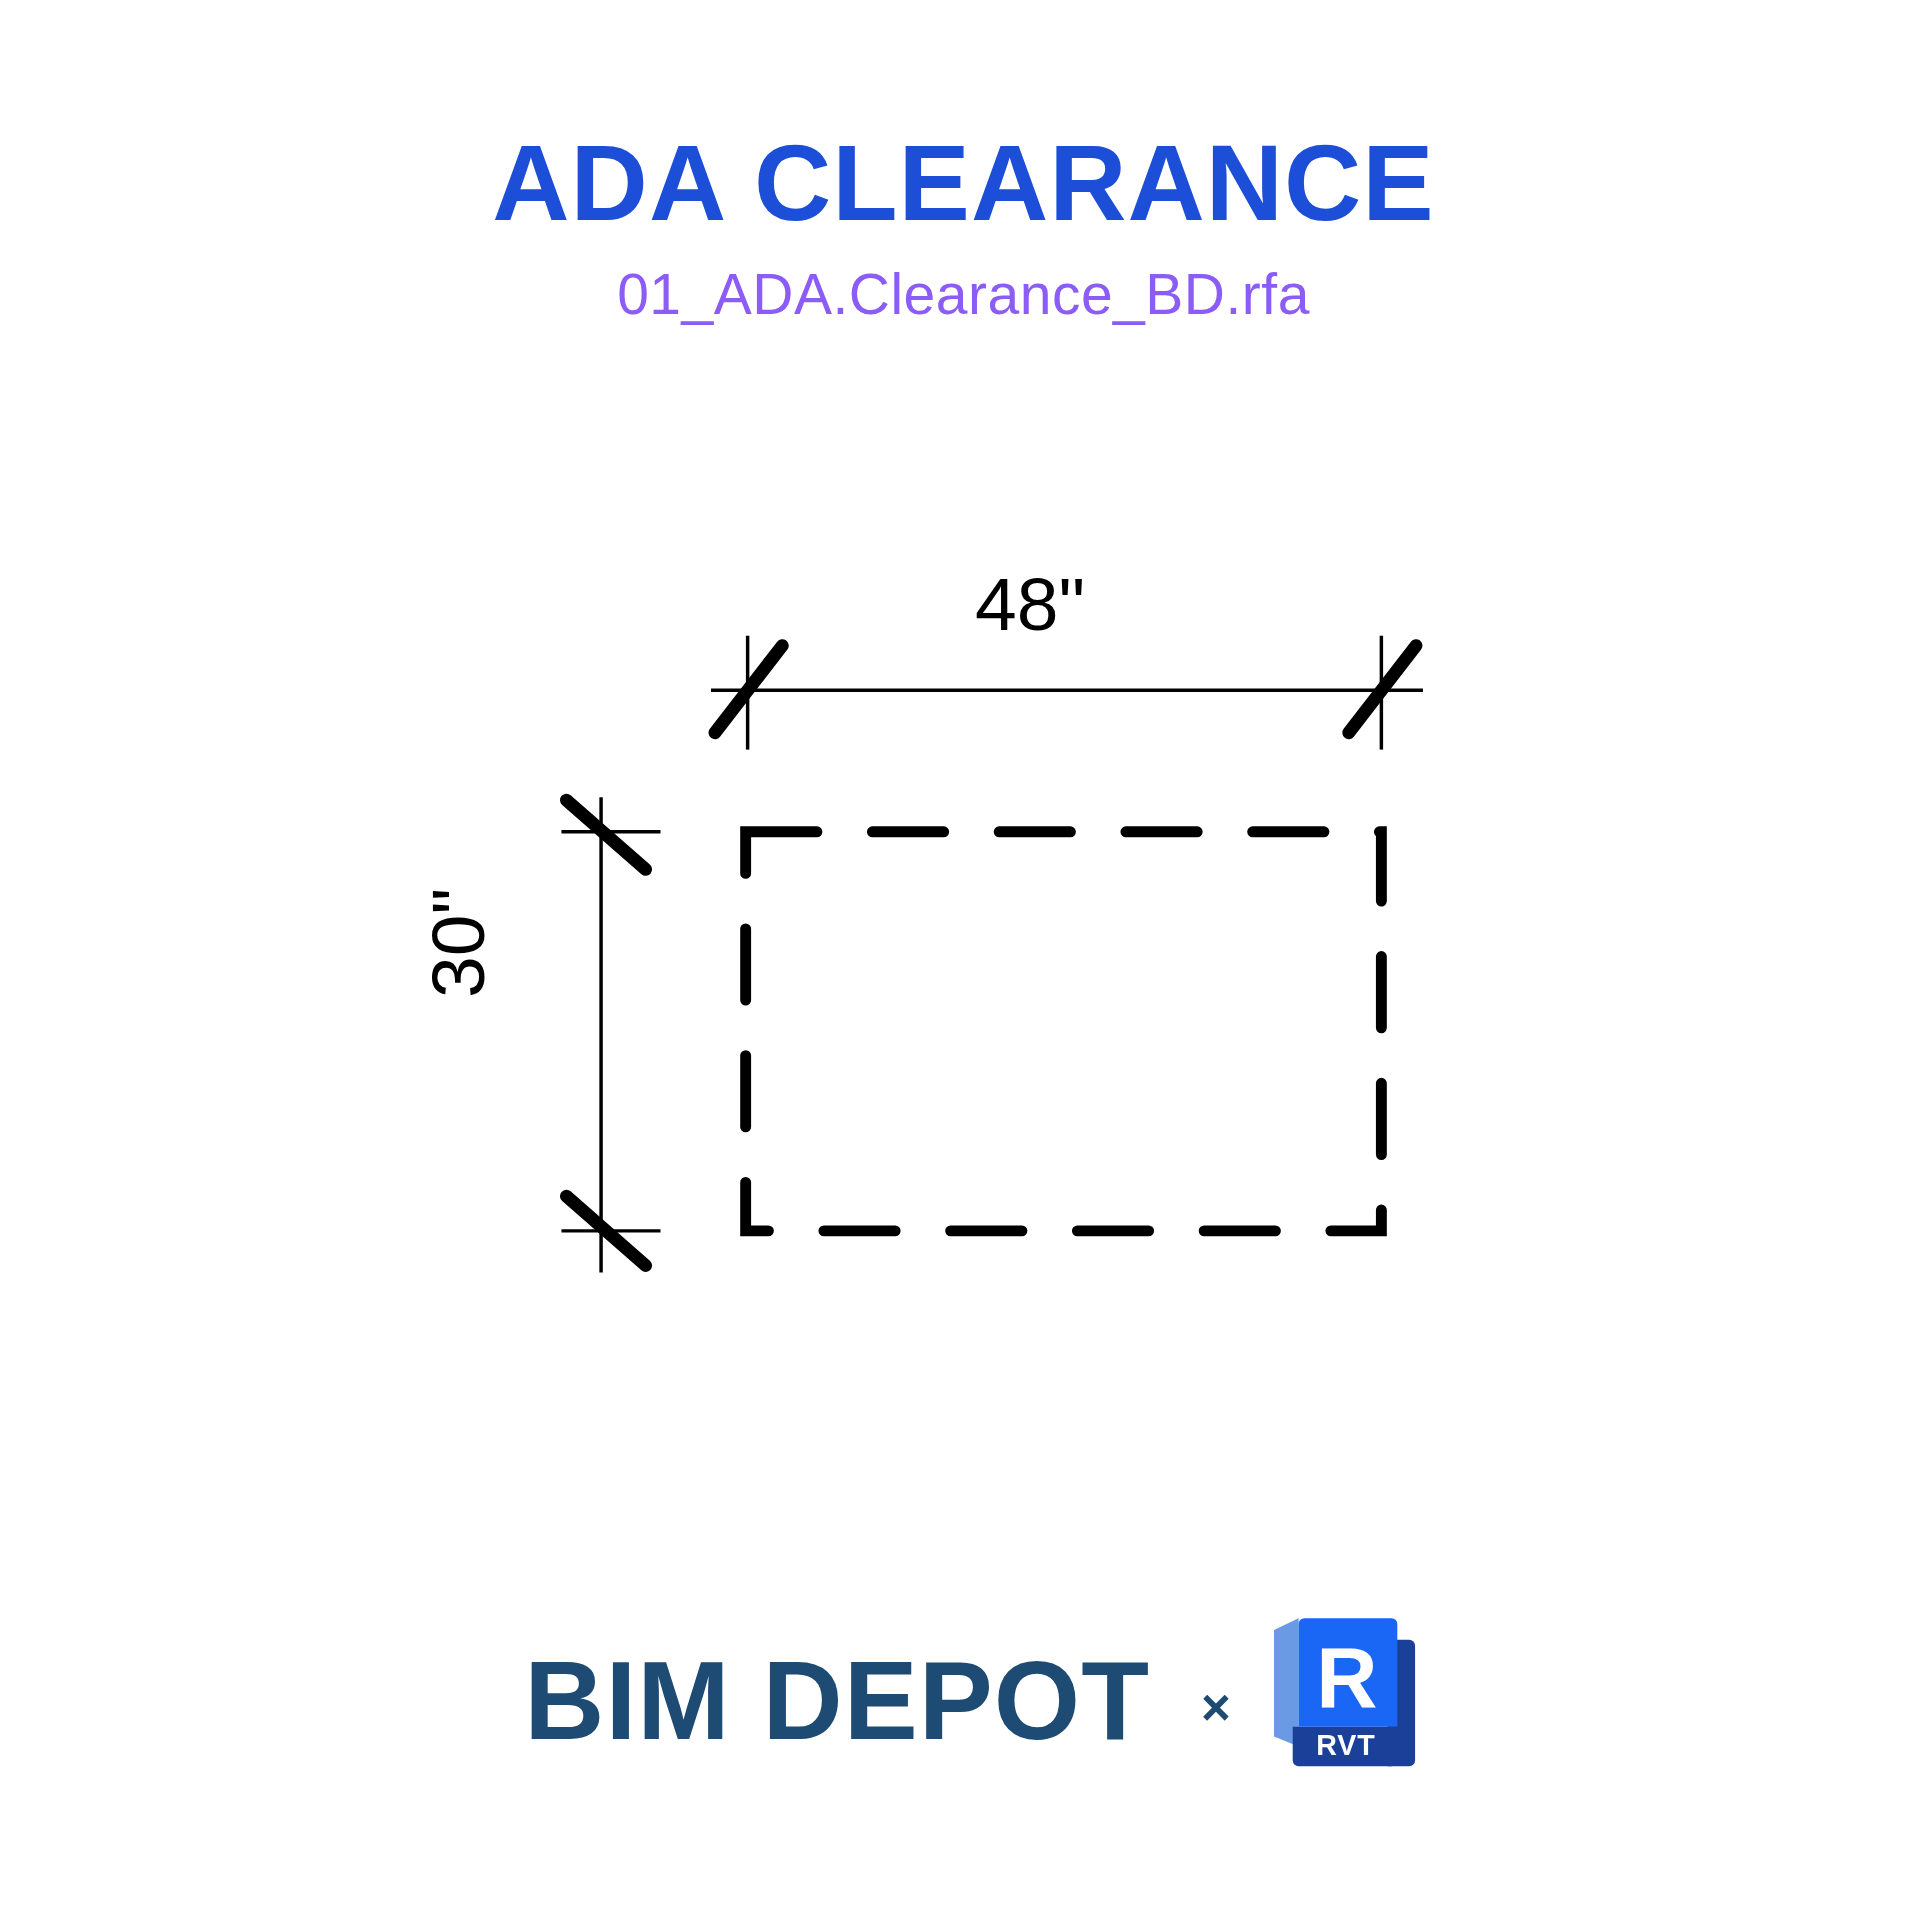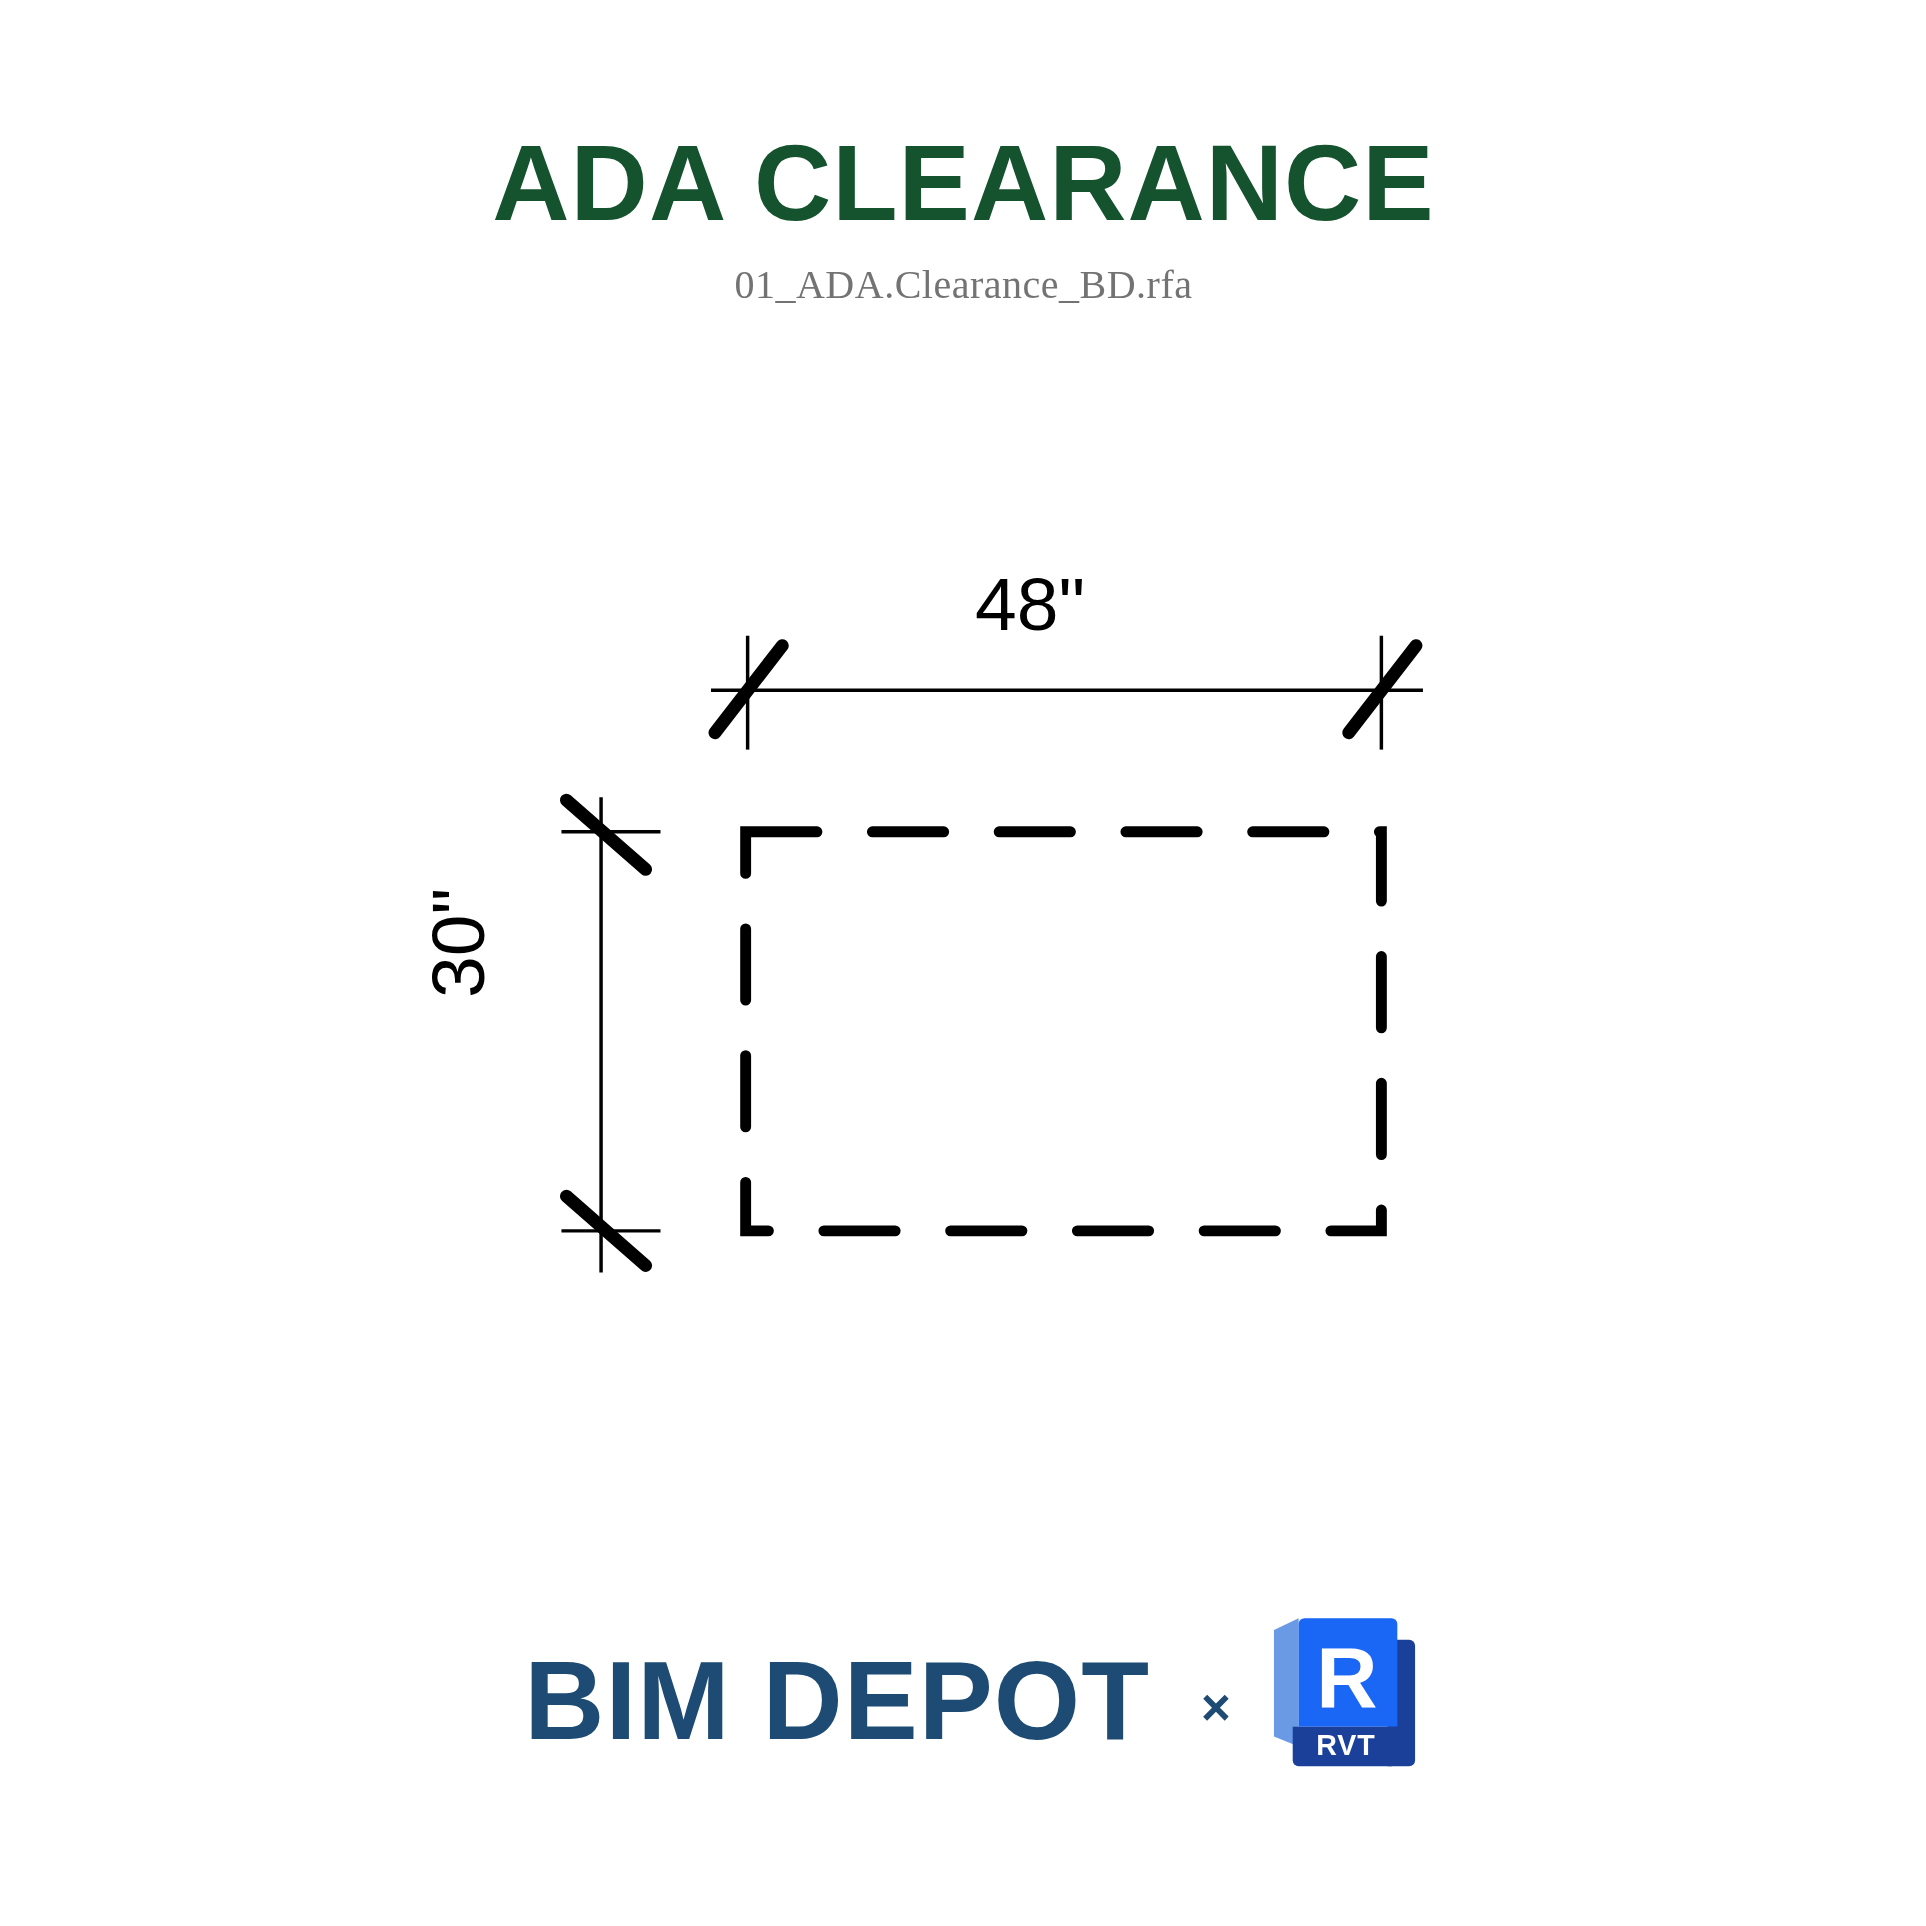--- a/index.html
+++ b/index.html
@@ -25,30 +25,30 @@
     top: 127px;
     width: 1927px;
     text-align: center;
   }
   #title {
     font-family: "Liberation Sans", sans-serif;
     font-size: 107px;
     font-weight: bold;
     letter-spacing: 1px;
     line-height: 1.05;
-    color: #14532d;
+    color: #1d4ed8;
     margin: 0;
     white-space: nowrap;
   }
   #subtitle {
-    font-family: Liberation Serif, serif;
-    font-size: 40px;
+    font-family: Liberation Sans, sans-serif;
+    font-size: 57px;
     font-weight: normal;
     letter-spacing: 0.5px;
-    color: #737373;
+    color: #8b5cf6;
     margin: 22px 0 0 0;
     white-space: nowrap;
   }
 
   
   #drawing {
     position: absolute;
     left: 0;
     top: 0;
     width: 1927px;

